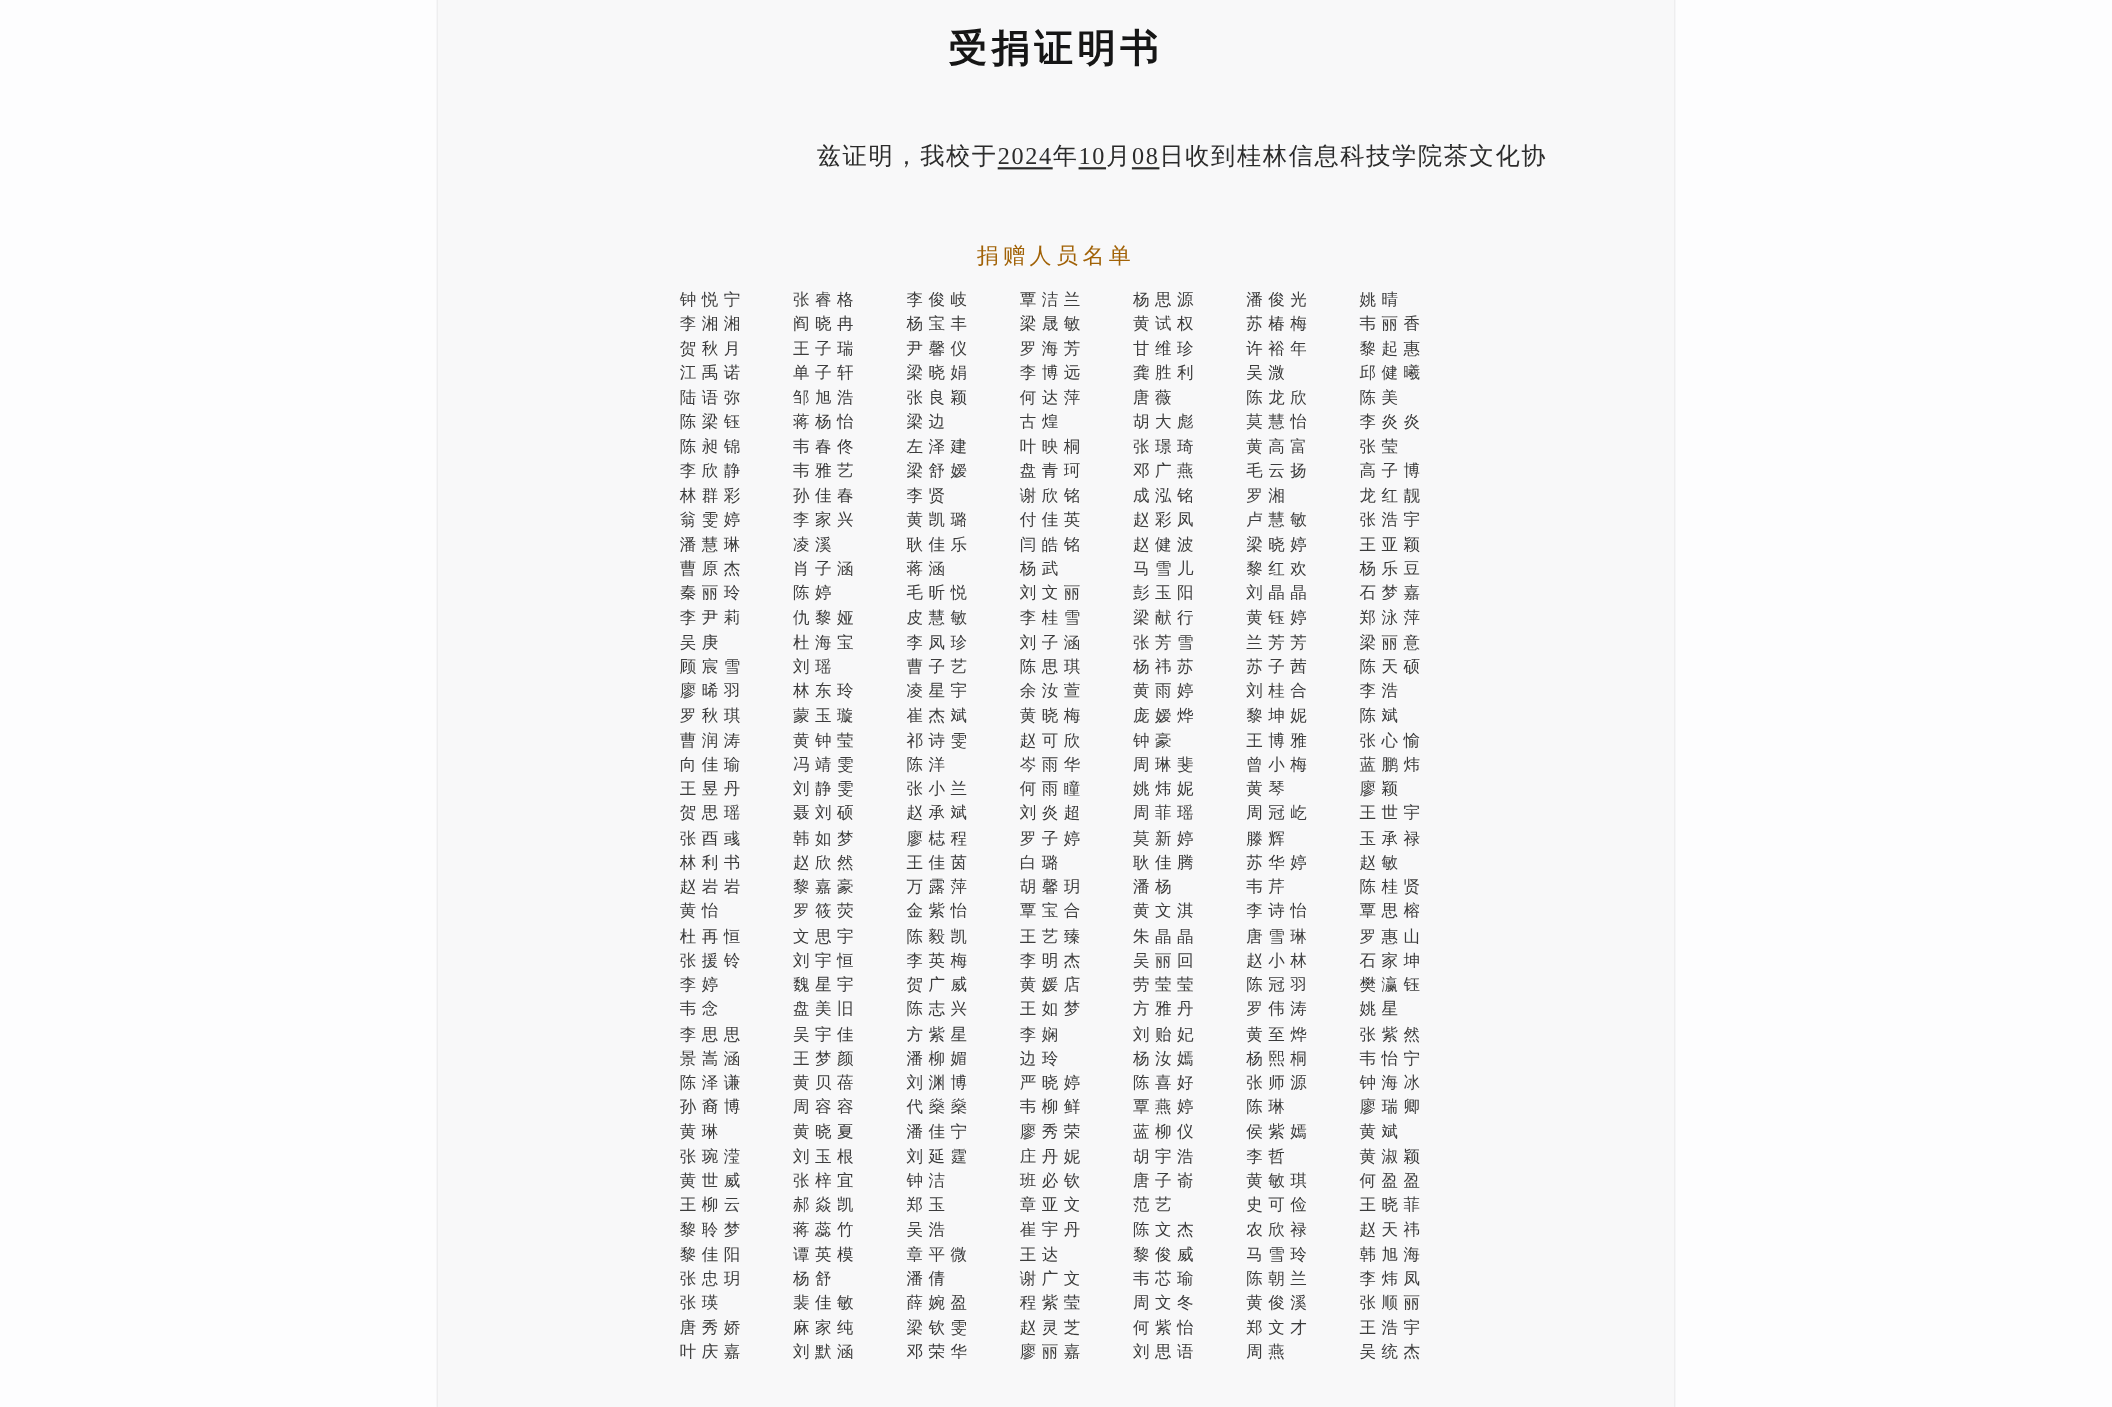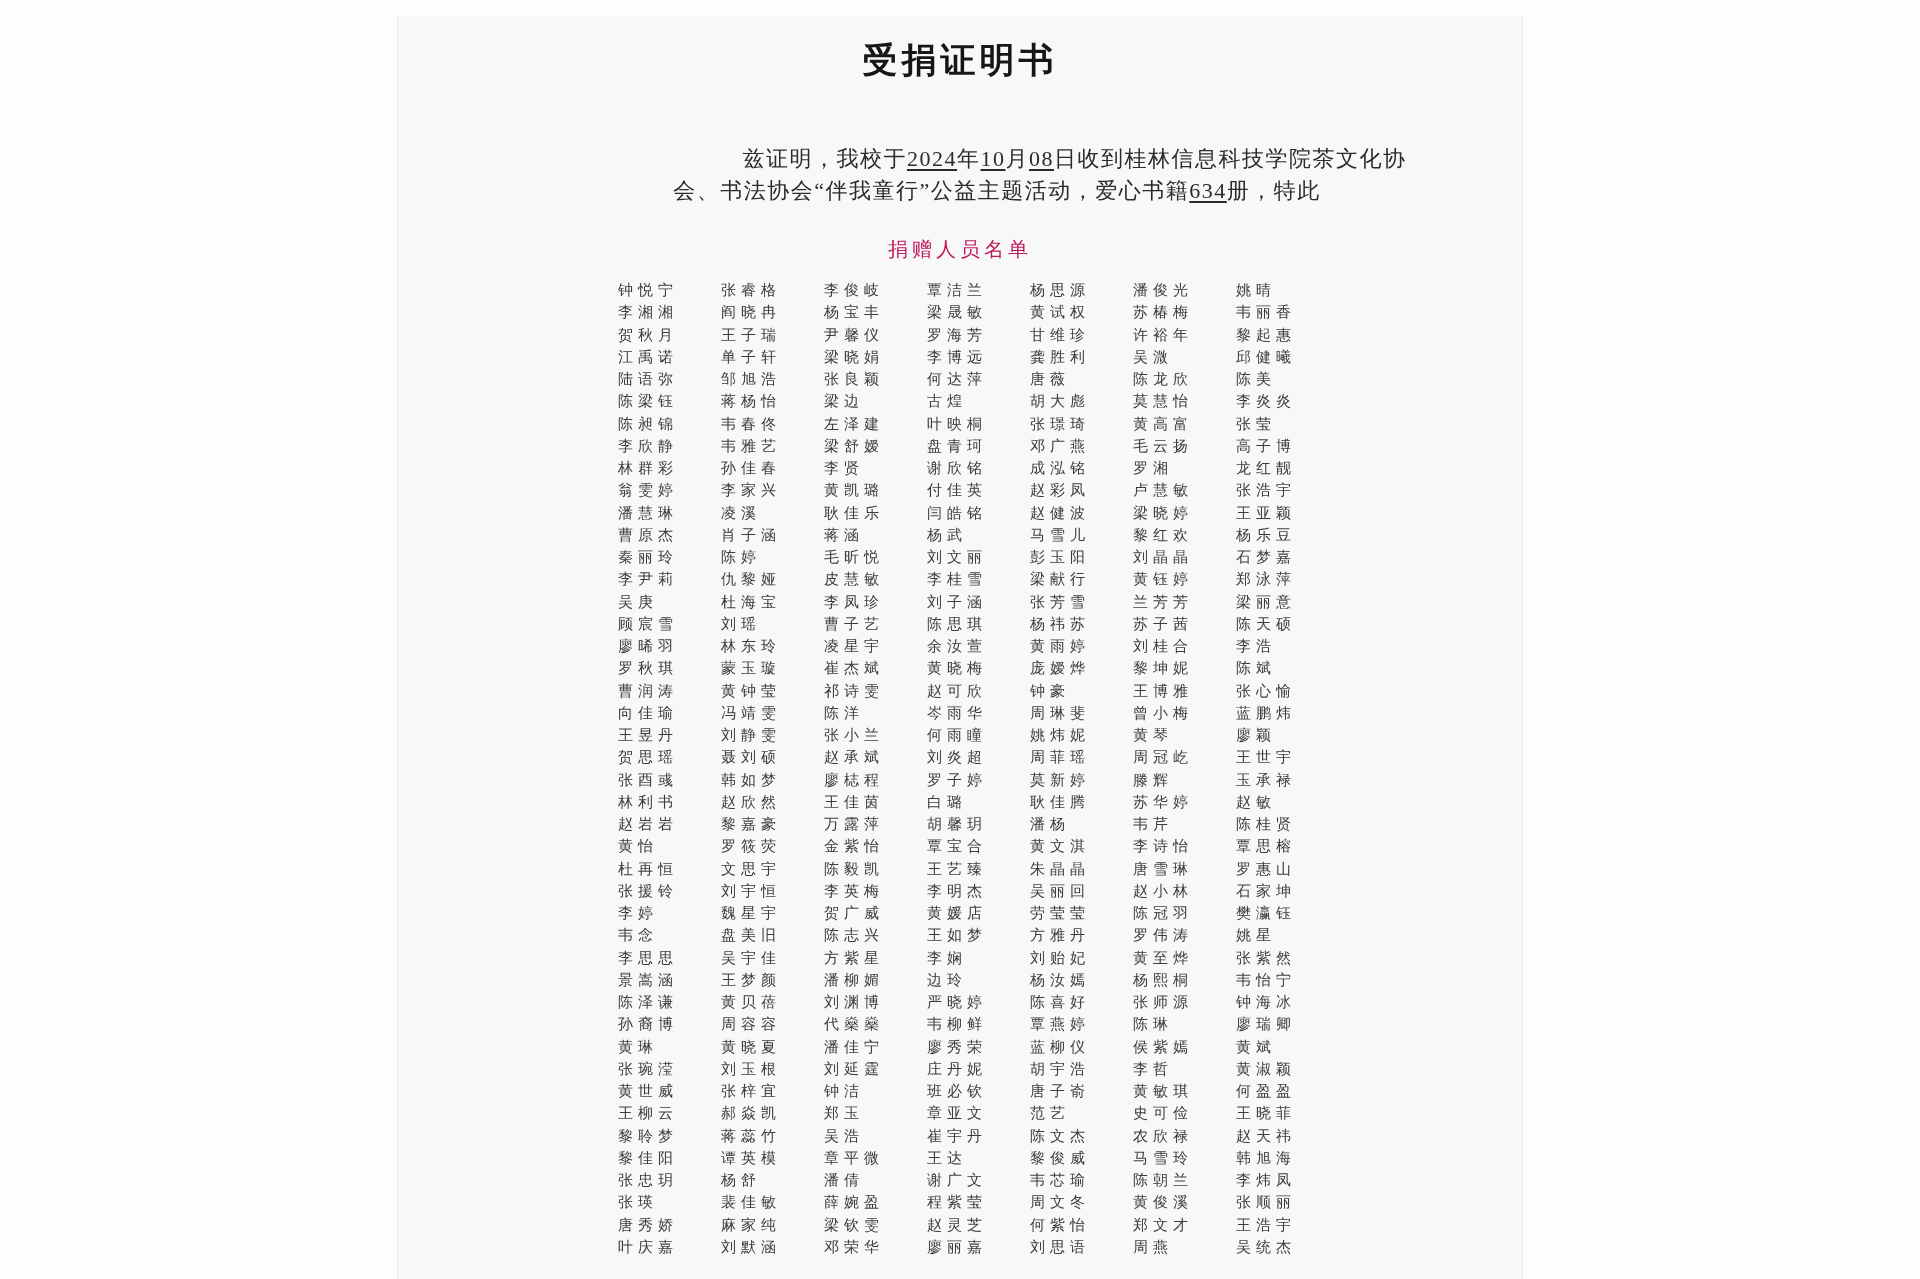--- a/index.html
+++ b/index.html
@@ -1,21 +1,21 @@
 <!DOCTYPE html>
 <html><head>
 <meta charset="utf-8">
 <style>
   html,body{margin:0;padding:0;}
   body{
     width:1920px;height:1279px;overflow:hidden;
     background:#fdfdfe;
     font-family:"Liberation Serif","DejaVu Serif",serif;
   }
-  .canvas{position:relative;width:1920px;height:1061px;margin-top:17px;}
+  .canvas{position:relative;width:1920px;height:1061px;}
   .page{
     position:absolute;left:397px;top:0;width:1126px;height:1279px;
     background:#f8f8f9;
     border-left:1px solid #ebebed;border-right:1px solid #ebebed;
     box-sizing:border-box;
   }
   .doc-title{
     position:absolute;top:20px;left:0;width:100%;
     text-align:center;
     font-size:35px;font-weight:bold;letter-spacing:4px;
@@ -30,21 +30,21 @@
   .intro-line{white-space:nowrap;}
   .intro-line.indent{text-indent:155px;}
   .intro .u{
     text-decoration:underline;
     text-underline-offset:3px;
   }
   .roster-heading{
     position:absolute;top:219px;left:0;width:100%;
     text-align:center;
     font-size:20px;letter-spacing:4px;
-    color:#be185d;
+    color:#a16207;
   }
   .roster{
     position:absolute;top:262px;left:220px;
     display:grid;
     grid-template-columns:repeat(7,103px);
     grid-auto-rows:22.26px;
   }
   .roster .cell{
     font-size:15px;letter-spacing:5px;line-height:22.26px;
     color:#3c3c3c;
@@ -55,21 +55,20 @@
 </head>
 <body>
 
 <div class="canvas">
   <div class="page">
 
     <div class="doc-title">受捐证明书</div>
 
     <div class="intro">
         <div class="intro-line indent"><span>兹证明，我校于</span><span class="u">2024</span><span>年</span><span class="u">10</span><span>月</span><span class="u">08</span><span>日收到桂林信息科技学院茶文化协</span></div>
-        <div class="intro-line"><span>会、书法协会“伴我童行”公益主题活动，爱心书籍</span><span class="u">634</span><span>册，特此</span></div>
       </div>
 
     <div class="roster-heading">捐赠人员名单</div>
 
     <div class="roster">
         <span class="cell">钟悦宁</span>
         <span class="cell">张睿格</span>
         <span class="cell">李俊岐</span>
         <span class="cell">覃洁兰</span>
         <span class="cell">杨思源</span>

